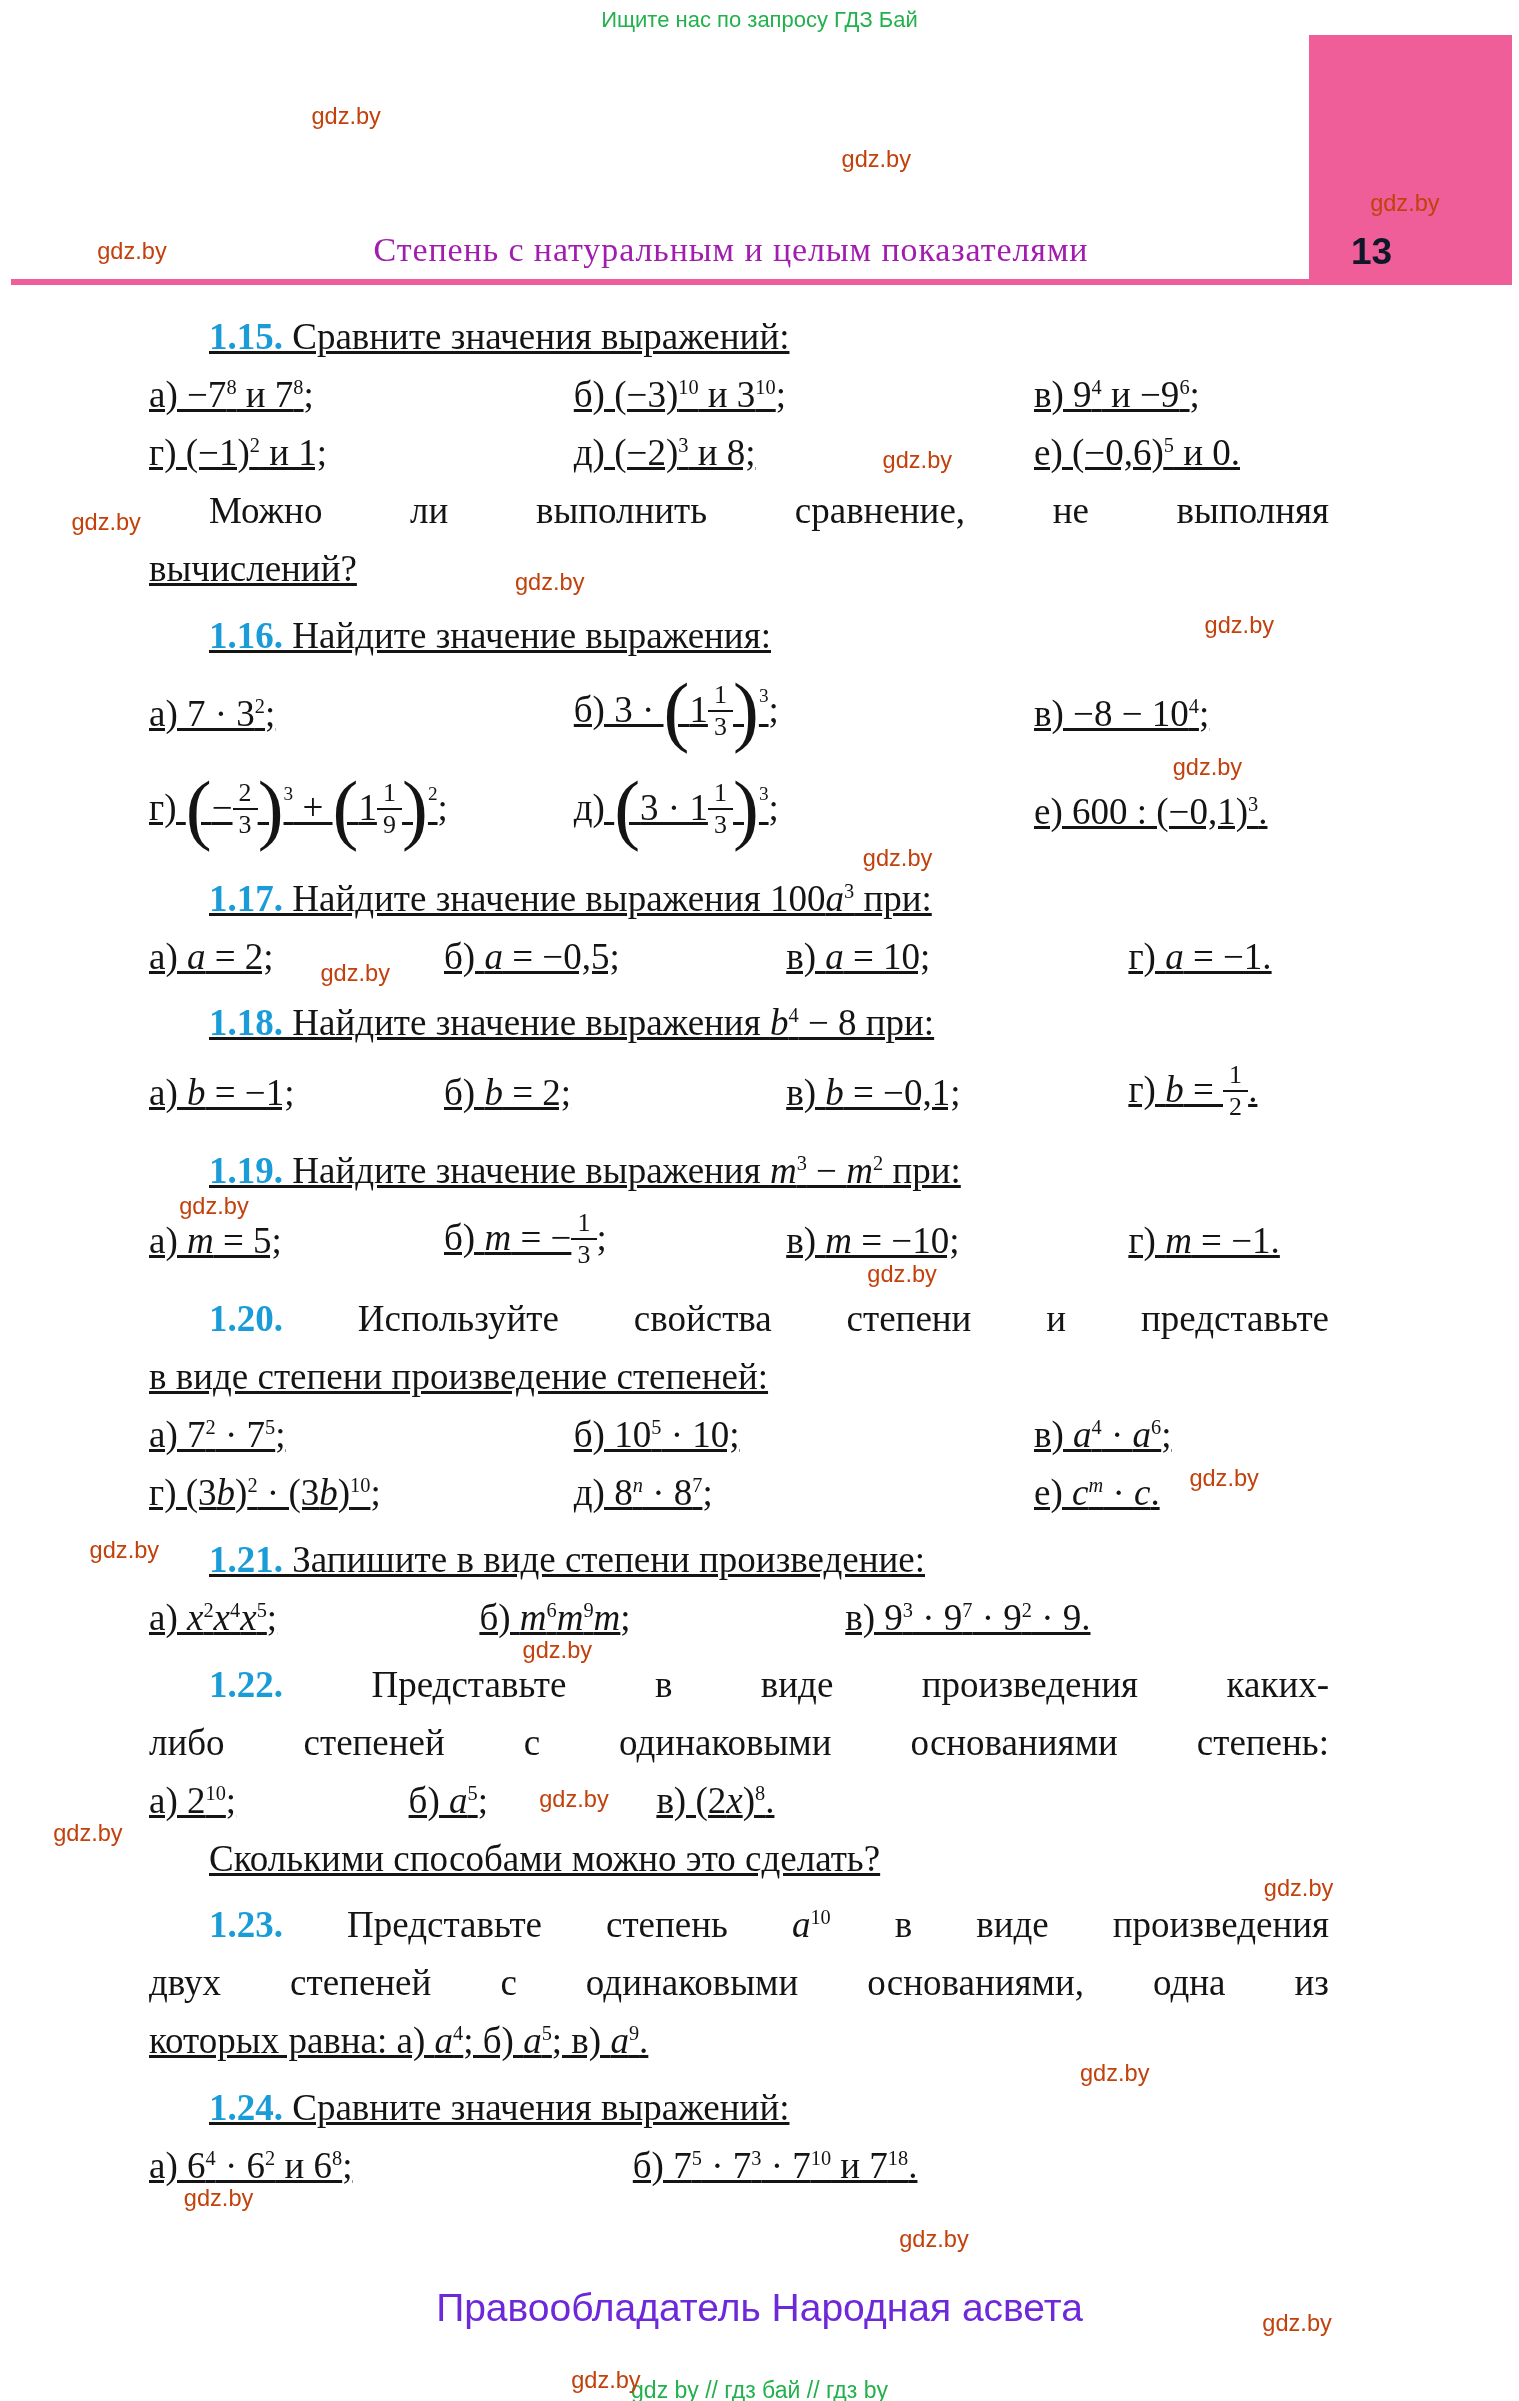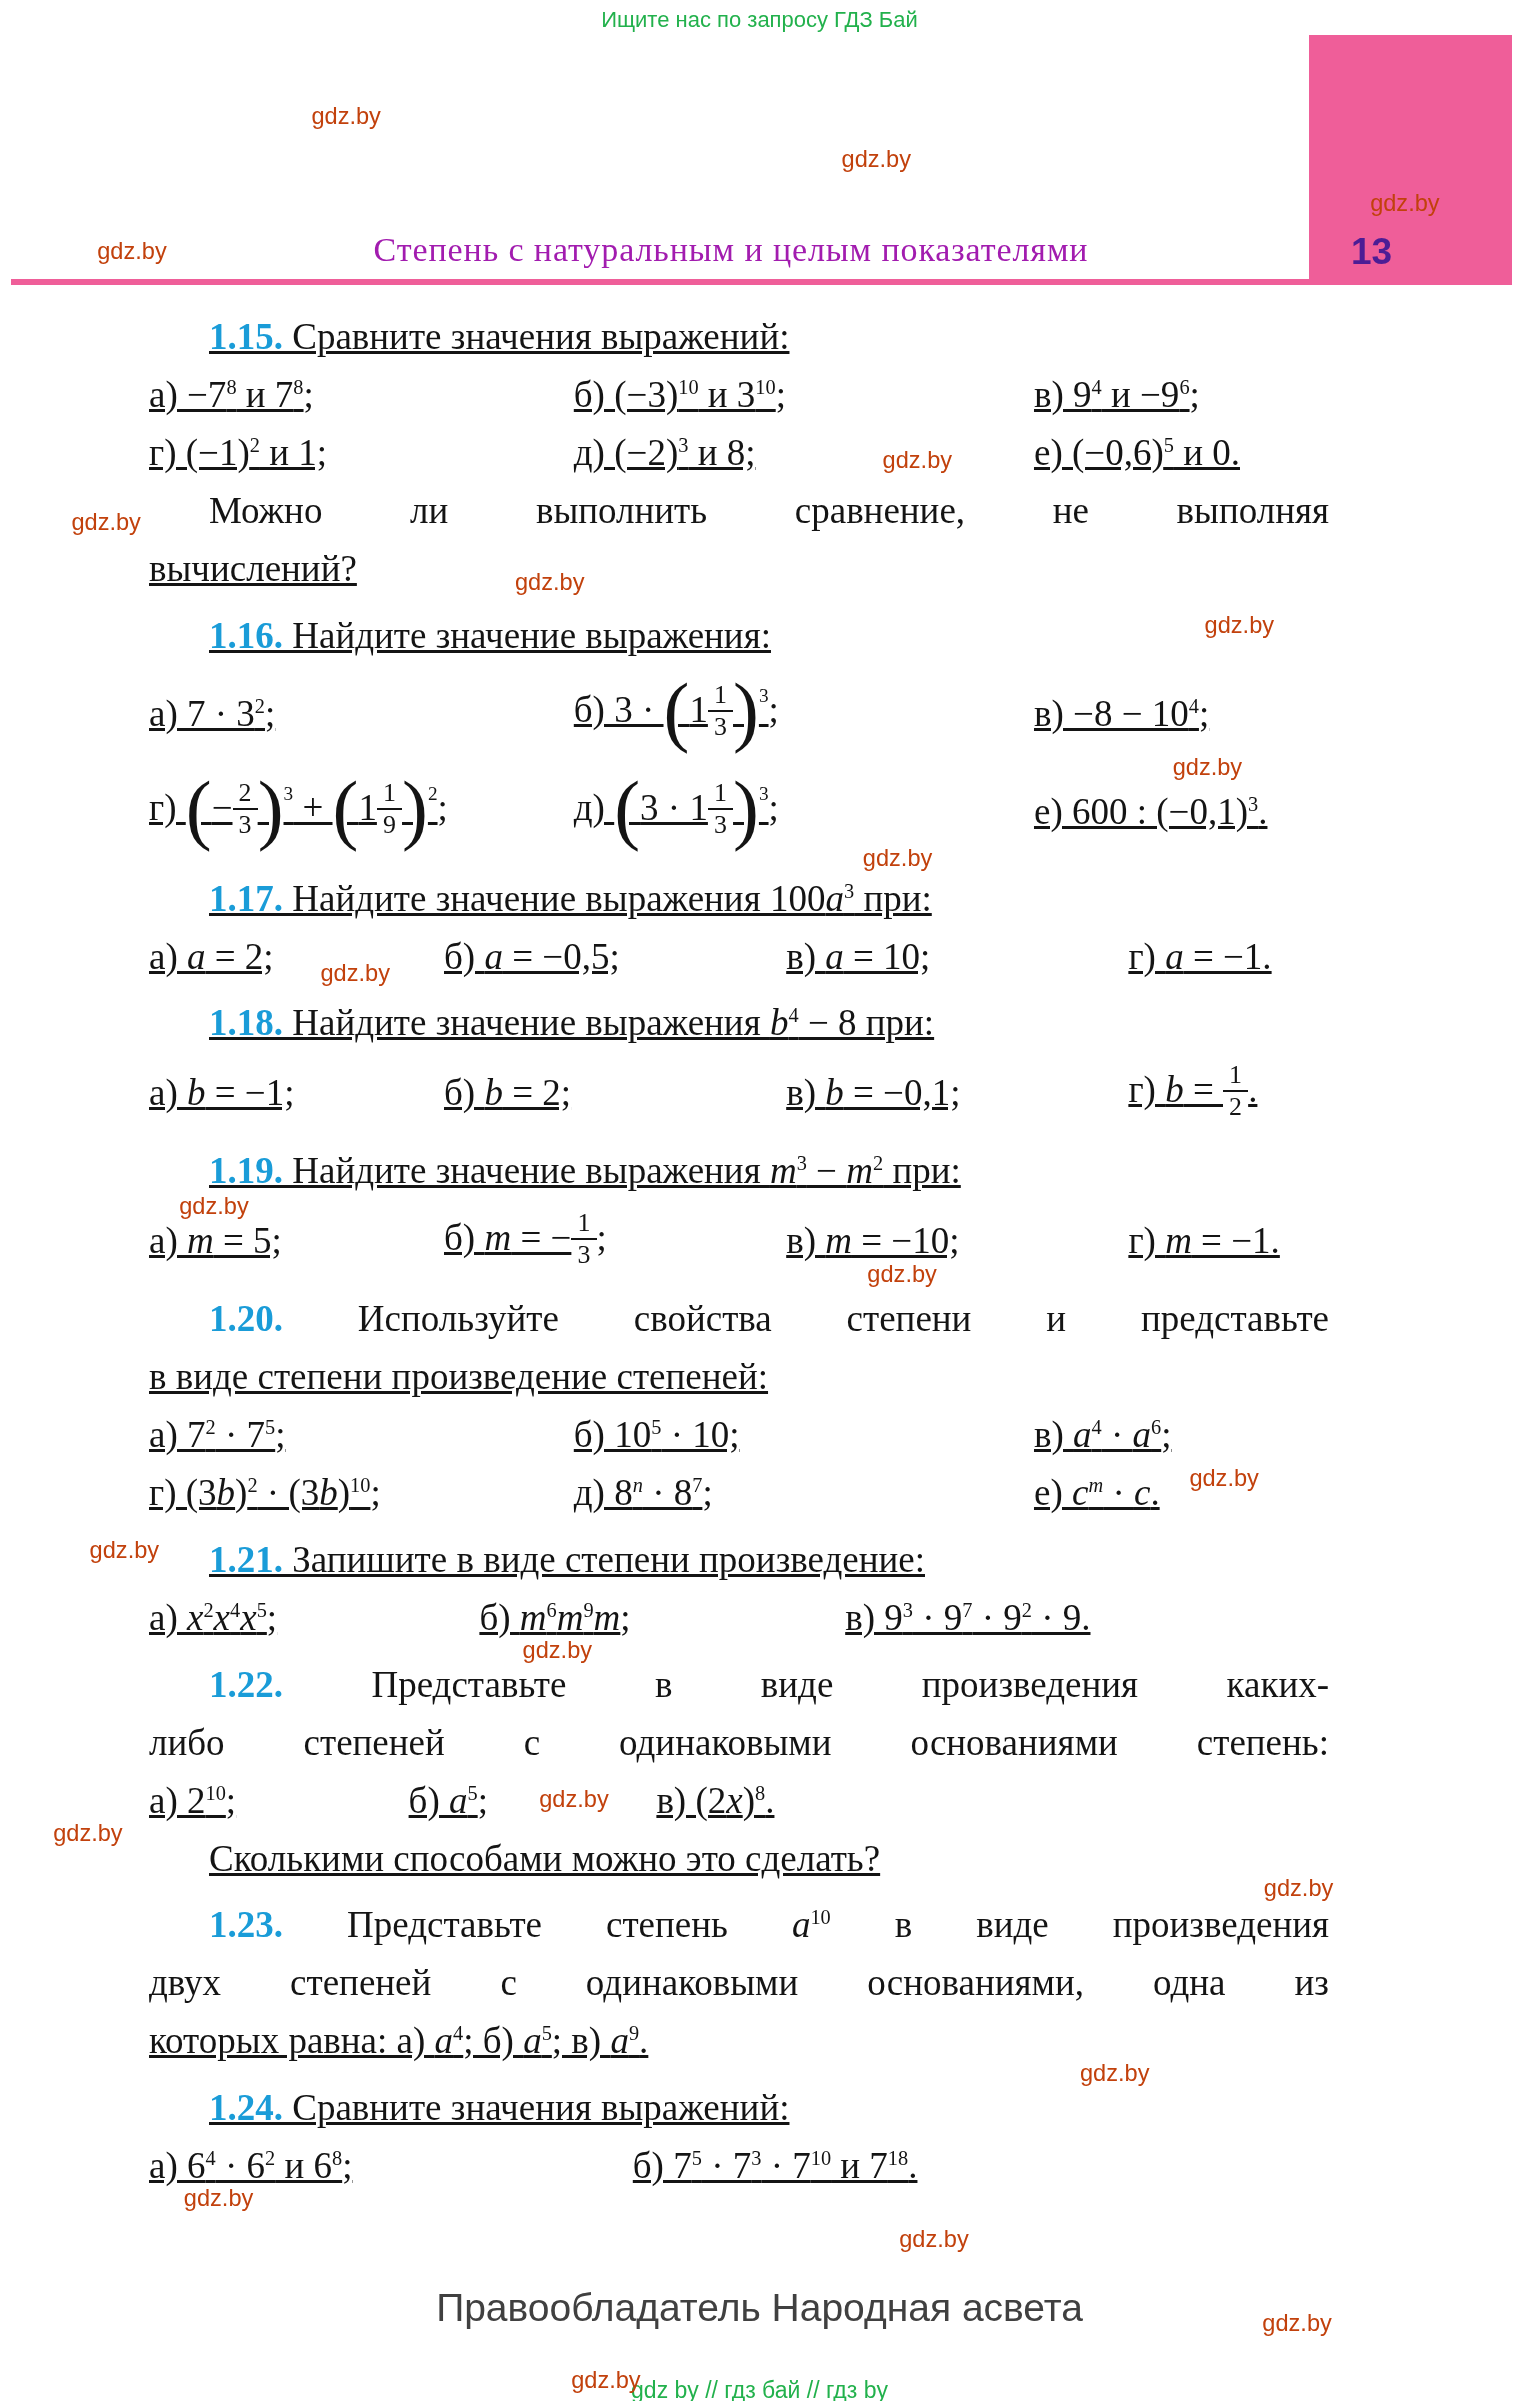--- a/index.html
+++ b/index.html
@@ -7,21 +7,21 @@
   .page {
     position:relative; width:1519px; height:2401px; background:#ffffff;
     overflow:hidden; font-family:"Liberation Serif", serif; color:#141414;
   }
   .banner {
     position:absolute; top:7px; left:0; right:0; text-align:center;
     font-family:"Liberation Sans", sans-serif; font-size:22px; color:#22b14c;
   }
   .pinkbox { position:absolute; top:35px; right:7px; width:203px; height:250px; background:#ef5e99; }
   .pageno {
-    position:absolute; left:42px; bottom:12.3px; color:#4c1d95; font-size:37px; font-weight:bold;
+    position:absolute; left:42px; bottom:12.3px; color:#0f172a; font-size:37px; font-weight:bold;
     font-family:"Liberation Sans", sans-serif;
     margin-top:29px;
   }
   .hline { position:absolute; top:279px; left:10.5px; right:7px; height:6.1px; background:#ef5e99; }
   .htitle {
     position:absolute; top:231px; left:158px; width:1146px; text-align:center;
     font-size:34px; letter-spacing:0.9px; color:#a21caf;
   }
   .main {
     position:absolute; top:308px; left:149px; width:1180px;
@@ -45,21 +45,21 @@
   sup.hs { vertical-align:1.05em; font-size:0.52em; }
   .frac {
     display:inline-flex; flex-direction:column; text-align:center; vertical-align:middle;
     font-size:0.7em; line-height:1.15; position:relative; top:-2.6px;
   }
   .frac > span:first-child { border-bottom:2.6px solid #141414; padding:0 6.1px; }
   .frac > span:last-child { padding:0 6.1px; }
   .bp { font-size:2.1em; font-weight:400; vertical-align:middle; line-height:1; position:relative; top:-1.8px; }
   .footer {
     position:absolute; top:2286px; left:0; right:0; text-align:center;
-    font-family:"Liberation Sans", sans-serif; font-size:39px; color:#404040;
+    font-family:"Liberation Sans", sans-serif; font-size:39px; color:#6d28d9;
   }
   .bottomline {
     position:absolute; top:2377px; left:0; right:0; text-align:center;
     font-family:"Liberation Sans", sans-serif; font-size:23px; color:#22b14c;
   }
   .wm {
     position:absolute; font-family:"Liberation Sans", sans-serif; font-size:23.6px; color:#c2410c;
   }
 </style>
 </head>

